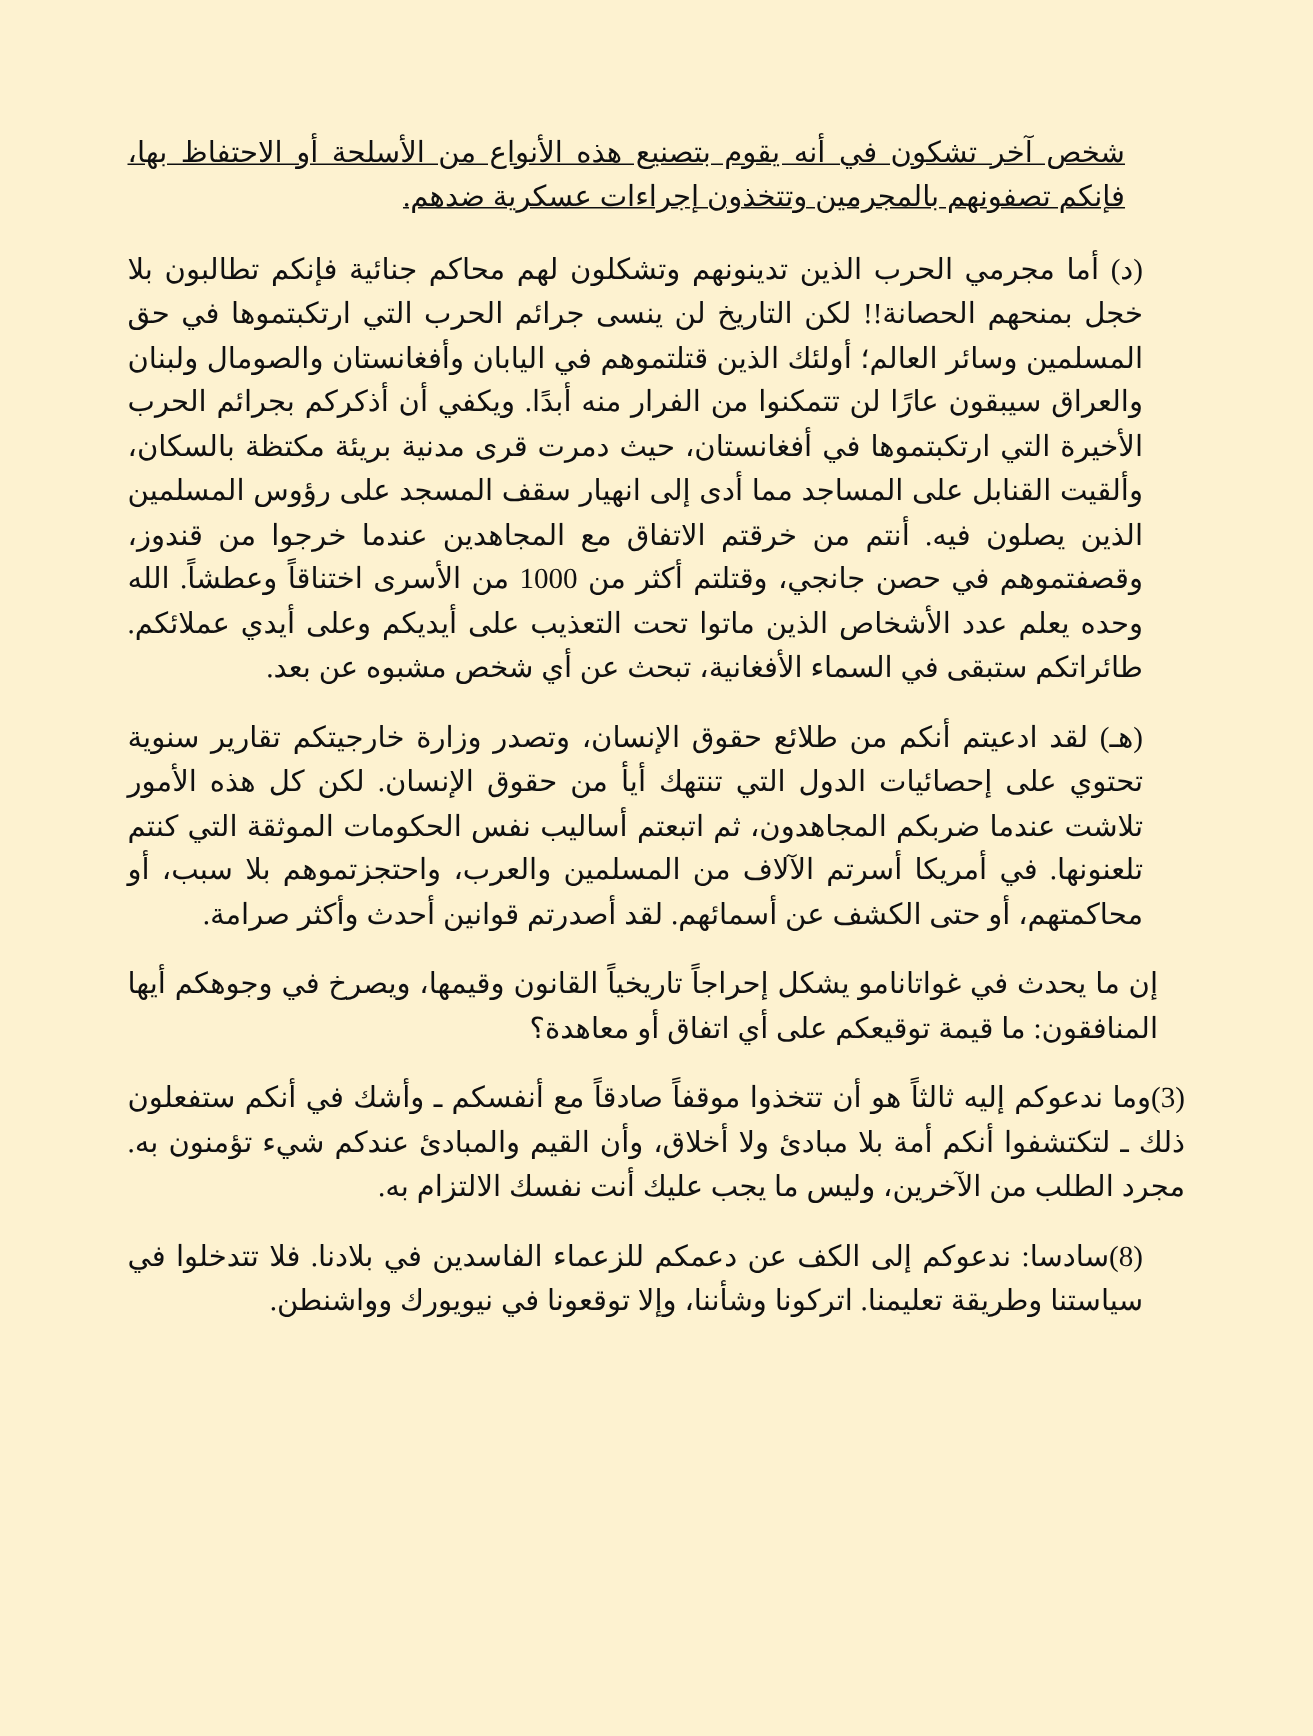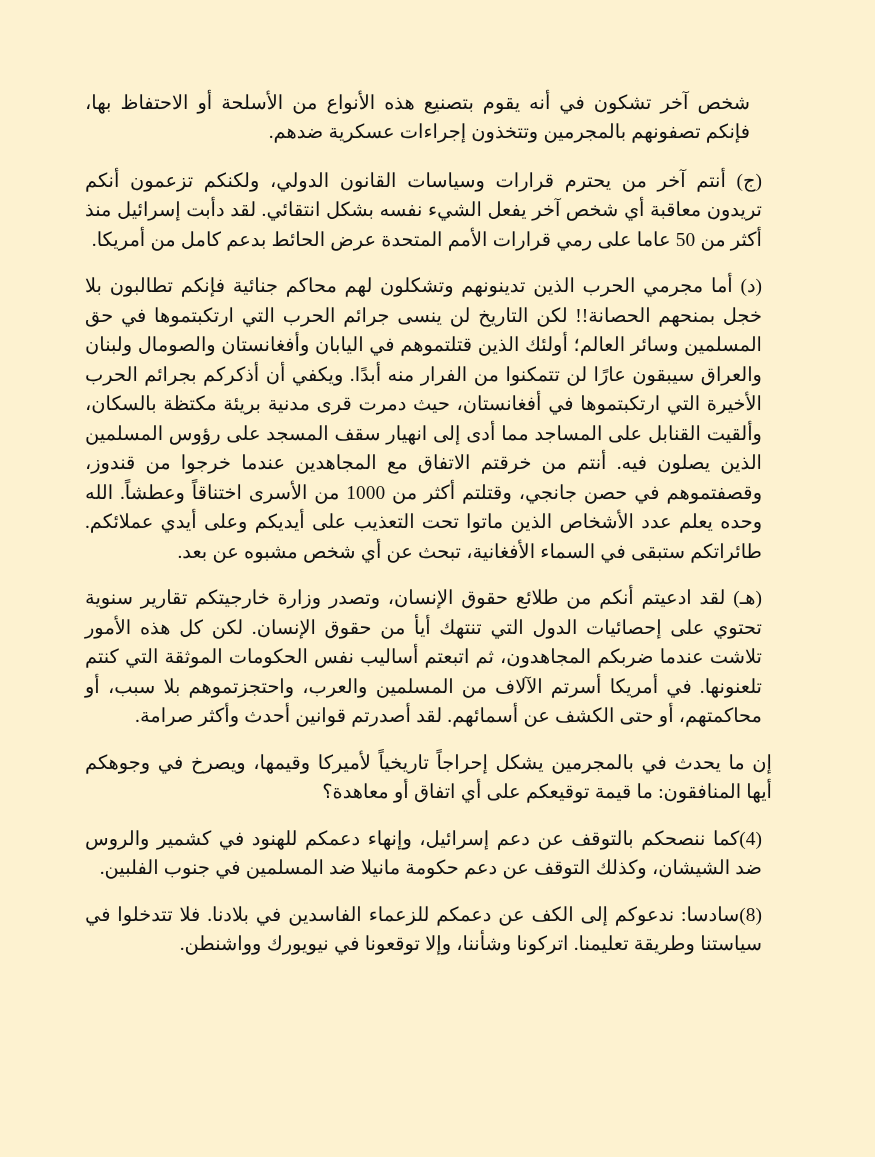--- a/index.html
+++ b/index.html
@@ -32,42 +32,42 @@
   p.para {
     margin: 0 0 17px 0;
     text-indent: 0;
     direction: rtl;
     text-align: justify;
     unicode-bidi: plaintext;
     word-spacing: 0.02em;
   }
   p.para.first {
     margin-bottom: 19px;
+    text-decoration: underline;
   }
   
   p.indent-sm { padding-right: 18px; }
   p.indent-md { padding-right: 28px; }
   p.indent-lg { padding-right: 40px; }
 </style>
 </head>
 <body style="background: rgb(253, 242, 208); color: rgb(16, 16, 16);">
 
 <div id="page" style="background: rgb(253, 242, 208);">
   <div class="doc-body">
 
     <p class="para first indent-lg">شخص آخر تشكون في أنه يقوم بتصنيع هذه الأنواع من الأسلحة أو الاحتفاظ بها، فإنكم تصفونهم بالمجرمين وتتخذون إجراءات عسكرية ضدهم.</p>
 
-    <p class="para indent-md">(ج) أنتم آخر من يحترم قرارات وسياسات القانون الدولي، ولكنكم تزعمون أنكم تريدون معاقبة أي شخص آخر يفعل الشيء نفسه بشكل انتقائي. لقد دأبت إسرائيل منذ أكثر من 50 عاما على رمي قرارات الأمم المتحدة عرض الحائط بدعم كامل من أمريكا.</p>
 
     <p class="para indent-md">(د) أما مجرمي الحرب الذين تدينونهم وتشكلون لهم محاكم جنائية فإنكم تطالبون بلا خجل بمنحهم الحصانة!! لكن التاريخ لن ينسى جرائم الحرب التي ارتكبتموها في حق المسلمين وسائر العالم؛ أولئك الذين قتلتموهم في اليابان وأفغانستان والصومال ولبنان والعراق سيبقون عارًا لن تتمكنوا من الفرار منه أبدًا. ويكفي أن أذكركم بجرائم الحرب الأخيرة التي ارتكبتموها في أفغانستان، حيث دمرت قرى مدنية بريئة مكتظة بالسكان، وألقيت القنابل على المساجد مما أدى إلى انهيار سقف المسجد على رؤوس المسلمين الذين يصلون فيه. أنتم من خرقتم الاتفاق مع المجاهدين عندما خرجوا من قندوز، وقصفتموهم في حصن جانجي، وقتلتم أكثر من 1000 من الأسرى اختناقاً وعطشاً. الله وحده يعلم عدد الأشخاص الذين ماتوا تحت التعذيب على أيديكم وعلى أيدي عملائكم. طائراتكم ستبقى في السماء الأفغانية، تبحث عن أي شخص مشبوه عن بعد.</p>
 
     <p class="para indent-md">(هـ) لقد ادعيتم أنكم من طلائع حقوق الإنسان، وتصدر وزارة خارجيتكم تقارير سنوية تحتوي على إحصائيات الدول التي تنتهك أيأ من حقوق الإنسان. لكن كل هذه الأمور تلاشت عندما ضربكم المجاهدون، ثم اتبعتم أساليب نفس الحكومات الموثقة التي كنتم تلعنونها. في أمريكا أسرتم الآلاف من المسلمين والعرب، واحتجزتموهم بلا سبب، أو محاكمتهم، أو حتى الكشف عن أسمائهم. لقد أصدرتم قوانين أحدث وأكثر صرامة.</p>
 
-    <p class="para indent-sm">إن ما يحدث في بالمجرمين يشكل إحراجاً تاريخياً لأميركا وقيمها، ويصرخ في وجوهكم أيها المنافقون: ما قيمة توقيعكم على أي اتفاق أو معاهدة؟</p>
+    <p class="para indent-sm">إن ما يحدث في غواتانامو يشكل إحراجاً تاريخياً القانون وقيمها، ويصرخ في وجوهكم أيها المنافقون: ما قيمة توقيعكم على أي اتفاق أو معاهدة؟</p>
 
+    <p class="para">(3)وما ندعوكم إليه ثالثاً هو أن تتخذوا موقفاً صادقاً مع أنفسكم ـ وأشك في أنكم ستفعلون ذلك ـ لتكتشفوا أنكم أمة بلا مبادئ ولا أخلاق، وأن القيم والمبادئ عندكم شيء تؤمنون به. مجرد الطلب من الآخرين، وليس ما يجب عليك أنت نفسك الالتزام به.</p>
 
-    <p class="para indent-md">(4)كما ننصحكم بالتوقف عن دعم إسرائيل، وإنهاء دعمكم للهنود في كشمير والروس ضد الشيشان، وكذلك التوقف عن دعم حكومة مانيلا ضد المسلمين في جنوب الفلبين.</p>
 
 
     <p class="para indent-md">(8)سادسا: ندعوكم إلى الكف عن دعمكم للزعماء الفاسدين في بلادنا. فلا تتدخلوا في سياستنا وطريقة تعليمنا. اتركونا وشأننا، وإلا توقعونا في نيويورك وواشنطن.</p>
 
   </div>
 </div>
 
 </body></html>

